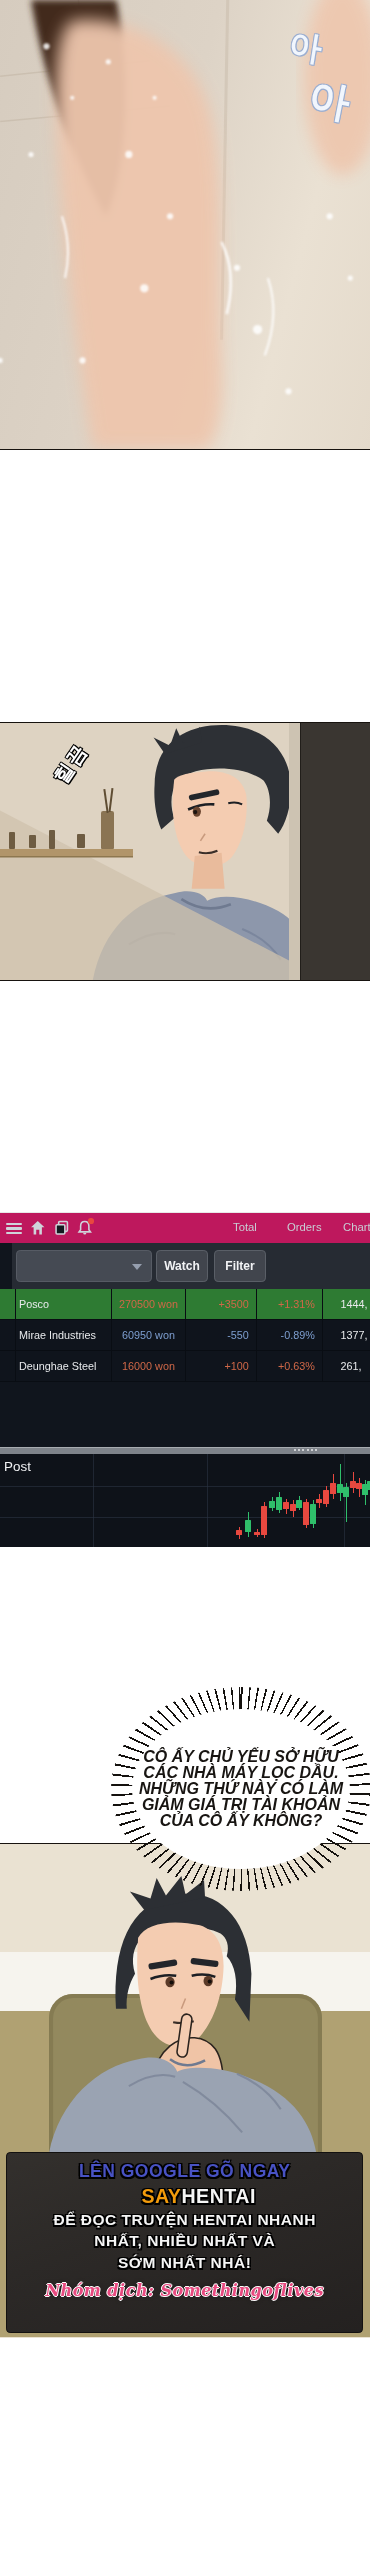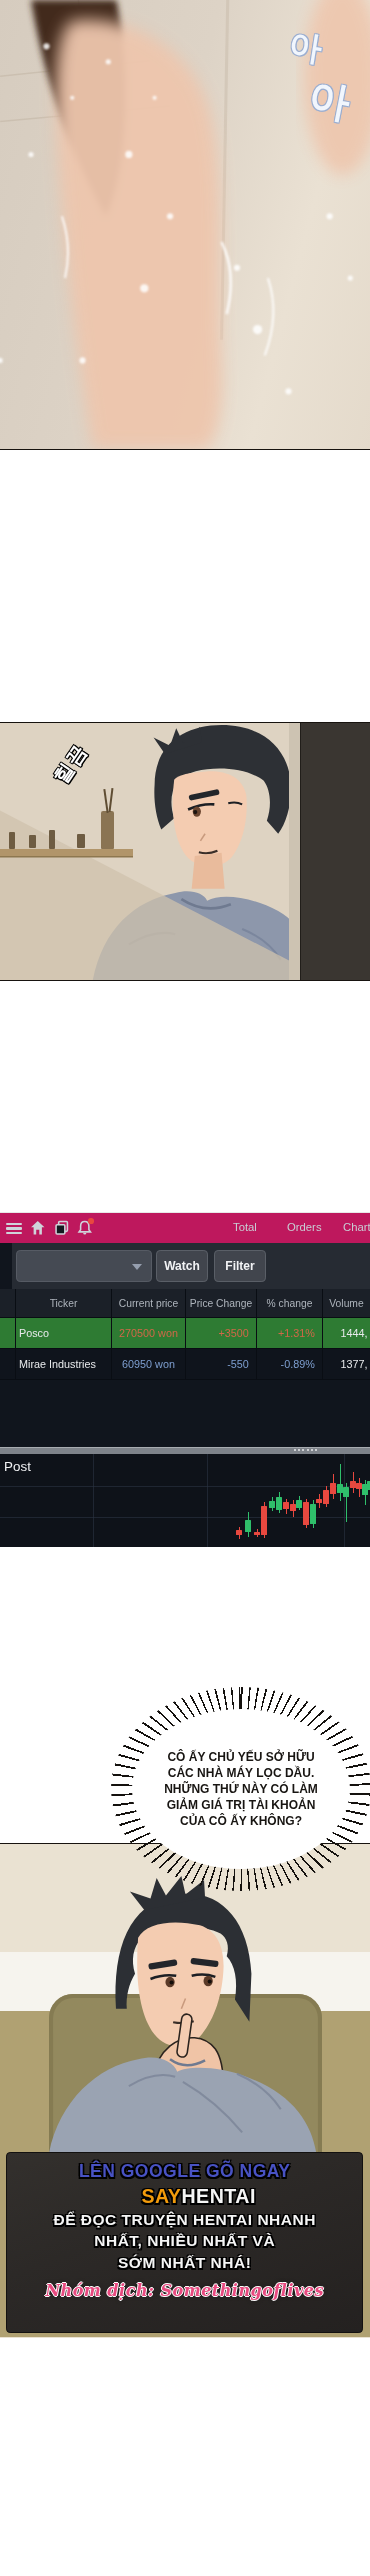--- a/index.html
+++ b/index.html
@@ -70,21 +70,21 @@
   .chart .wick{position:absolute;width:1px;margin-left:-0.5px;}
   .chart .glh{position:absolute;left:0;right:0;height:0.5px;background:#2b3342;opacity:.6;}
   .chart .glv{position:absolute;top:0;bottom:0;width:0.5px;background:#2b3342;opacity:.6;}
 
   
   .bubble{position:absolute;left:111px;top:1687px;width:260px;height:204px;z-index:6;}
   .spikes{position:absolute;inset:0;border-radius:50%;
       background:repeating-conic-gradient(#14110e 0deg .9deg,transparent .9deg 4.6deg);}
   .bcore{position:absolute;left:20.6px;top:21.6px;right:20.6px;bottom:21.6px;background:#ffffff;border-radius:50%;
       display:flex;flex-direction:column;align-items:center;justify-content:center;}
-  .bline{font-size:12px;font-weight:bold;color:#181512;line-height:16px;white-space:nowrap;}
+  .bline{font-size:16px;font-weight:bold;font-style:italic;color:#181512;line-height:16px;white-space:nowrap;}
 
   
   .p4{top:1843px;height:494px;border-top:1.5px solid #17130f;background:#eae2d2;}
   .p4 .band-white{position:absolute;left:0;top:108px;width:371px;height:59px;background:#f6f4ee;}
   .p4 .band-tan{position:absolute;left:0;top:167px;width:371px;height:326px;background:#b0a172;}
   .p4 .chair{position:absolute;left:49px;top:150px;width:273px;height:216px;background:#93895e;
       border-radius:24px 24px 0 0;box-shadow:inset 0 0 0 4.1px #857b52;}
   .p4 svg{position:absolute;left:0;top:0;}
   .adbox{position:absolute;left:6.2px;top:308px;width:357px;height:181px;background:#2c2927;
       border:1.5px solid #131110;border-radius:4.1px;z-index:8;
@@ -217,43 +217,43 @@
 
     <div class="toolbar">
       <div class="dropdown">
         <span class="dd-caret"></span>
       </div>
       <div class="btn watch">Watch</div>
       <div class="btn filter">Filter</div>
     </div>
 
     <div class="ttable">
-      <div class="trow head">
-        <div></div>
-        <div>Ticker</div>
-        <div>Current price</div>
-        <div>Price Change</div>
-        <div>% change</div>
-        <div>Volume</div>
-      </div>
       <div class="trow up hl">
         <div></div>
         <div class="cell-ticker">Posco</div>
         <div class="cell-mid">270500 won</div>
         <div class="cell-right">+3500</div>
         <div class="cell-right">+1.31%</div>
         <div class="cell-vol">1444,</div>
       </div>
       <div class="trow down">
         <div></div>
         <div class="cell-ticker">Mirae Industries</div>
         <div class="cell-mid">60950 won</div>
         <div class="cell-right">-550</div>
         <div class="cell-right">-0.89%</div>
         <div class="cell-vol">1377,</div>
+      </div>
+      <div class="trow up">
+        <div></div>
+        <div class="cell-ticker">Deunghae Steel</div>
+        <div class="cell-mid">16000 won</div>
+        <div class="cell-right">+100</div>
+        <div class="cell-right">+0.63%</div>
+        <div class="cell-vol">261,</div>
       </div>
     </div>
 
     <div class="divider"></div>
     <div class="grip">
         <i></i>
         <i></i>
         <i></i>
         <i></i>
         <i></i>

